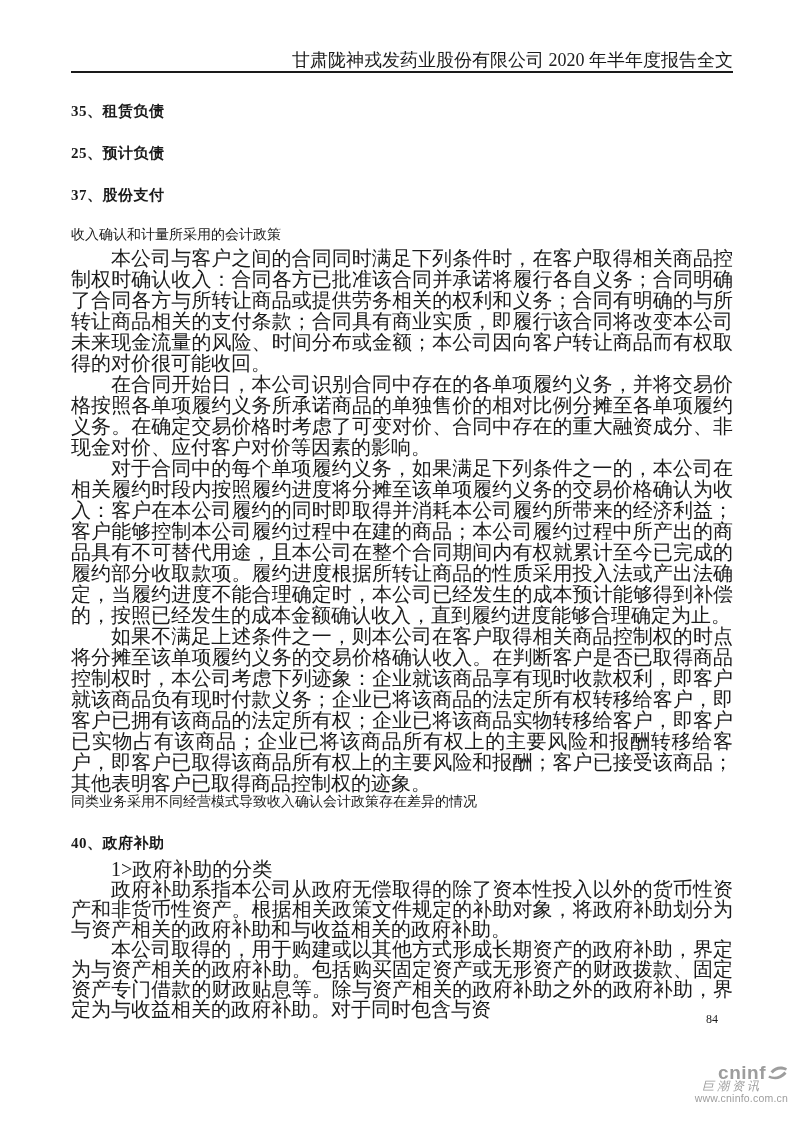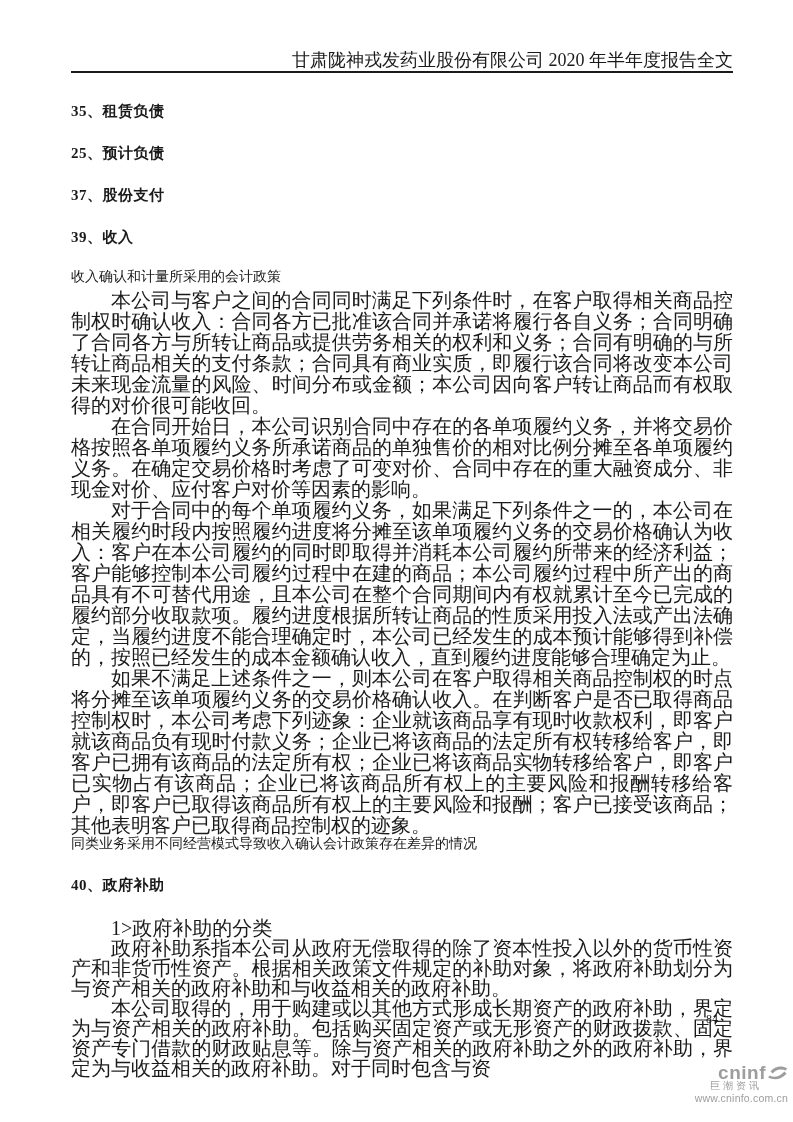--- a/index.html
+++ b/index.html
@@ -52,21 +52,21 @@
 
   .body-block {
     margin-top: 6px;
     font-size: 20px;
     line-height: 21px;
     text-align: justify;
   }
   .body-block p { margin: 0; text-indent: 2em; }
 
   .body-block.subsidy {
-    margin-top: 23px;
+    margin-top: 6px;
     line-height: 20px;
   }
   .sub-heading { text-indent: 2em; }
 
   .page-number {
     position: absolute;
     top: 1012px;
     right: 75px;
     font-size: 12px;
     line-height: 14px;
@@ -88,25 +88,26 @@
     gap: 1px;
     line-height: 18px;
   }
   .logo-text {
     font-size: 19px;
     font-weight: bold;
     letter-spacing: 0.5px;
   }
   .logo-icon { display: block; }
   .logo-cn {
-    font-size: 10px;
+    font-size: 12px;
     letter-spacing: 3px;
     line-height: 10px;
     padding-right: 26px;
     margin-top: -1px;
+    font-style: italic;
   }
   .logo-url {
     font-size: 10.5px;
     line-height: 12px;
     margin-top: 1px;
     letter-spacing: 0.2px;
   }
 </style>
 </head>
 <body>
@@ -115,21 +116,20 @@
 
   <div class="header">
     <span>甘肃陇神戎发药业股份有限公司 2020 年半年度报告全文</span>
   </div>
 
   <div class="content">
 
     <h2 class="hd first">35、租赁负债</h2>
     <h2 class="hd">25、预计负债</h2>
     <h2 class="hd">37、股份支付</h2>
-    <h2 class="hd">39、收入</h2>
 
     <div class="small-label">收入确认和计量所采用的会计政策</div>
 
     <div class="body-block">
       <p>本公司与客户之间的合同同时满足下列条件时，在客户取得相关商品控制权时确认收入：合同各方已批准该合同并承诺将履行各自义务；合同明确了合同各方与所转让商品或提供劳务相关的权利和义务；合同有明确的与所转让商品相关的支付条款；合同具有商业实质，即履行该合同将改变本公司未来现金流量的风险、时间分布或金额；本公司因向客户转让商品而有权取得的对价很可能收回。</p>
       <p>在合同开始日，本公司识别合同中存在的各单项履约义务，并将交易价格按照各单项履约义务所承诺商品的单独售价的相对比例分摊至各单项履约义务。在确定交易价格时考虑了可变对价、合同中存在的重大融资成分、非现金对价、应付客户对价等因素的影响。</p>
       <p>对于合同中的每个单项履约义务，如果满足下列条件之一的，本公司在相关履约时段内按照履约进度将分摊至该单项履约义务的交易价格确认为收入：客户在本公司履约的同时即取得并消耗本公司履约所带来的经济利益；客户能够控制本公司履约过程中在建的商品；本公司履约过程中所产出的商品具有不可替代用途，且本公司在整个合同期间内有权就累计至今已完成的履约部分收取款项。履约进度根据所转让商品的性质采用投入法或产出法确定，当履约进度不能合理确定时，本公司已经发生的成本预计能够得到补偿的，按照已经发生的成本金额确认收入，直到履约进度能够合理确定为止。</p>
       <p>如果不满足上述条件之一，则本公司在客户取得相关商品控制权的时点将分摊至该单项履约义务的交易价格确认收入。在判断客户是否已取得商品控制权时，本公司考虑下列迹象：企业就该商品享有现时收款权利，即客户就该商品负有现时付款义务；企业已将该商品的法定所有权转移给客户，即客户已拥有该商品的法定所有权；企业已将该商品实物转移给客户，即客户已实物占有该商品；企业已将该商品所有权上的主要风险和报酬转移给客户，即客户已取得该商品所有权上的主要风险和报酬；客户已接受该商品；其他表明客户已取得商品控制权的迹象。</p>
     </div>
 

